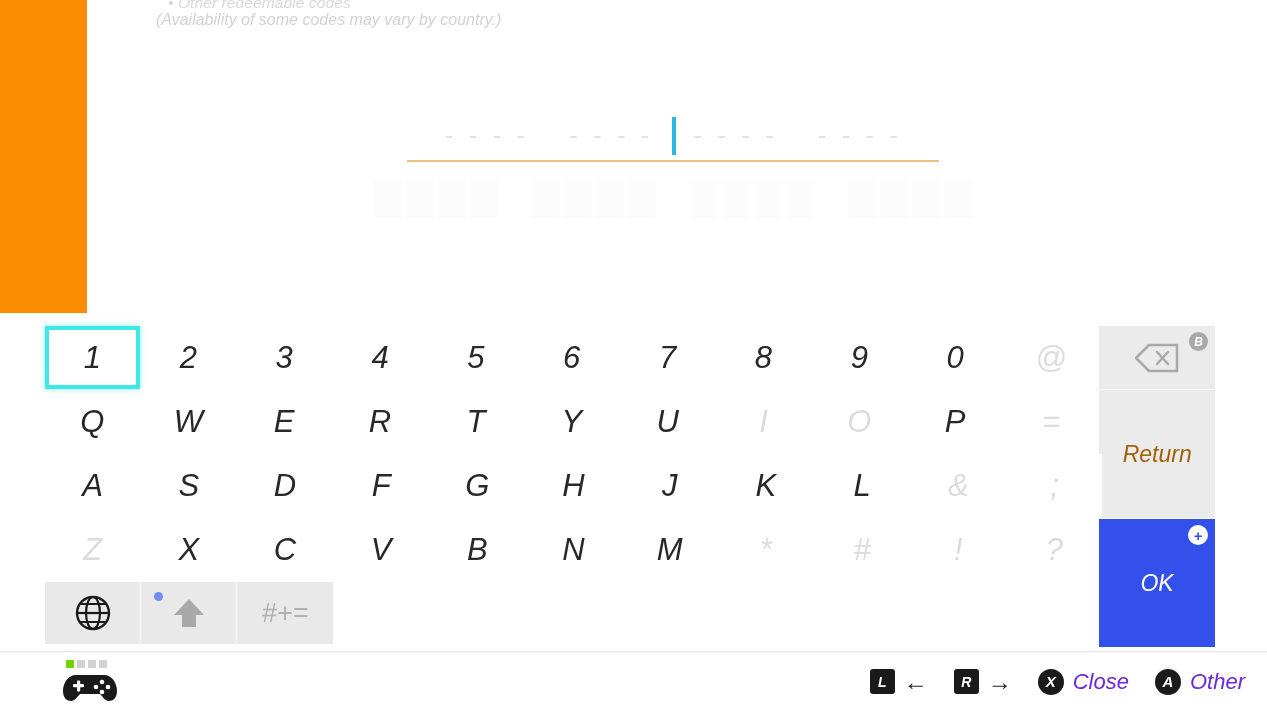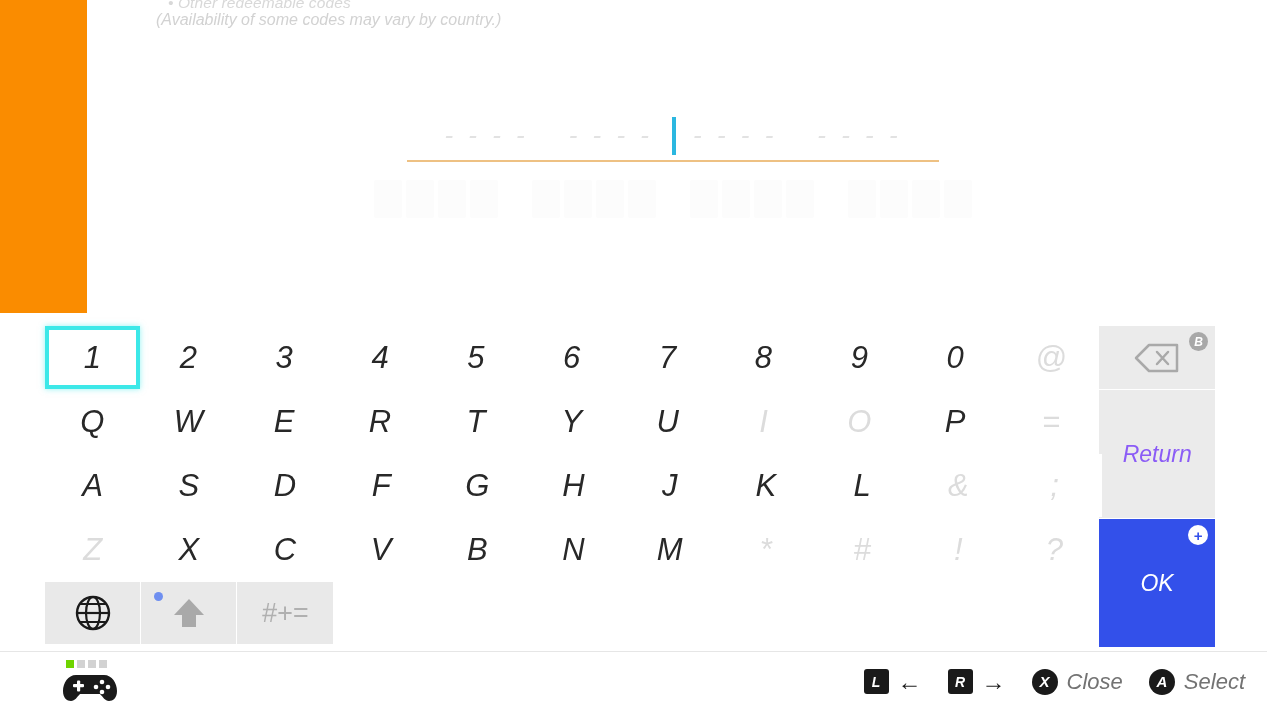--- a/index.html
+++ b/index.html
@@ -164,21 +164,21 @@
     justify-content: center;
   }
   .key-return {
     width: 116px;
     height: 128px;
     background: #ebebeb;
     display: flex;
     align-items: center;
     justify-content: center;
     font-size: 23px;
-    color: #8b5cf6;
+    color: #a16207;
     font-family: "Liberation Sans", sans-serif;
   }
   .key-ok {
     width: 116px;
     height: 128px;
     background: #3350ea;
     display: flex;
     align-items: center;
     justify-content: center;
     font-size: 23px;
@@ -309,21 +309,21 @@
     background: #1a1a1a;
     color: #ffffff;
     font-size: 15px;
     font-weight: bold;
     display: flex;
     align-items: center;
     justify-content: center;
     border-radius: 50%;
   }
   .arrow { font-size: 24px; color: #1a1a1a; }
-  .hint-label { font-size: 22px; color: #737373; }
+  .hint-label { font-size: 22px; color: #6d28d9; }
 </style>
 </head>
 <body>
 
 <div id="app">
 
   <div class="bg-area">
     <div class="orange-bar"></div>
     <div class="bullet-line">• Other redeemable codes</div>
     <div class="avail-line">(Availability of some codes may vary by country.)</div>
@@ -490,18 +490,18 @@
       <div class="hint">
         <div class="btn-sq">R</div>
         <span class="arrow">→</span>
       </div>
       <div class="hint">
         <div class="btn-rd">X</div>
         <span class="hint-label">Close</span>
       </div>
       <div class="hint">
         <div class="btn-rd">A</div>
-        <span class="hint-label">Select</span>
+        <span class="hint-label">Other</span>
       </div>
     </div>
   </div>
 
 </div>
 
 </body></html>

